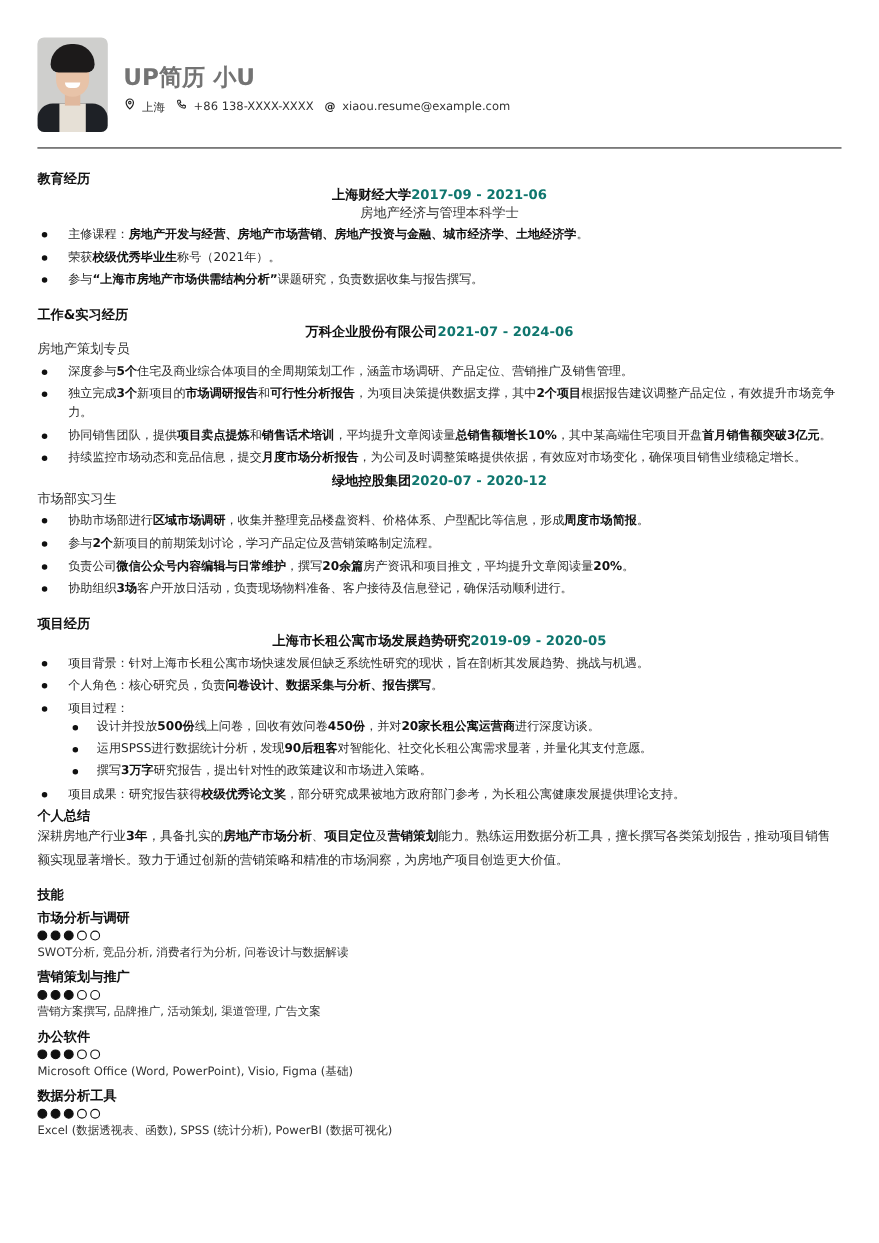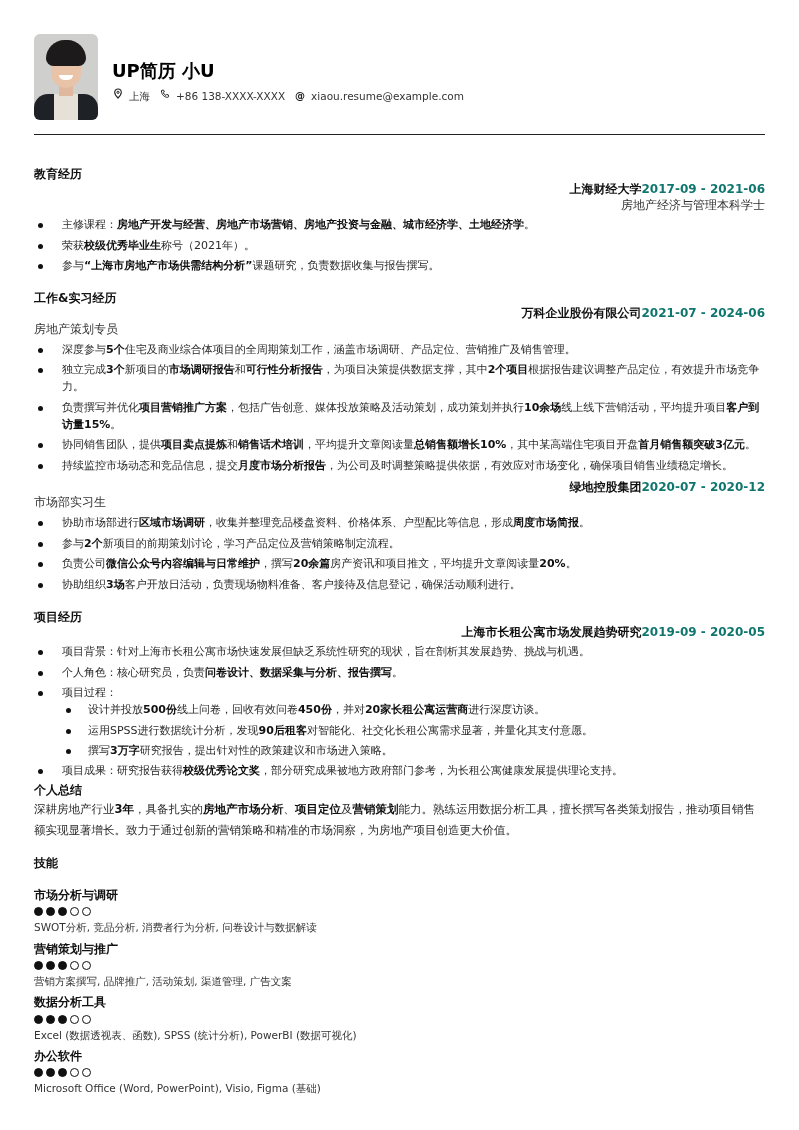--- a/index.html
+++ b/index.html
@@ -20,53 +20,53 @@
     width: 64px; height: 86px; border-radius: 6px; overflow: hidden;
     background: #cfcfcd; position: relative; flex: none;
   }
   .photo .hair { position:absolute; left:12px; top:6px; width:40px; height:26px; background:#1c1a1a; border-radius:20px 20px 8px 8px; }
   .photo .face { position:absolute; left:17px; top:18px; width:30px; height:36px; background:#e8c3a8; border-radius:14px 14px 16px 16px; }
   .photo .smile { position:absolute; left:25px; top:41px; width:14px; height:5px; background:#fff; border-radius:0 0 8px 8px; }
   .photo .neck { position:absolute; left:25px; top:52px; width:14px; height:10px; background:#e0b89d; }
   .photo .body { position:absolute; left:0; top:60px; width:64px; height:30px; background:#1e2126; border-radius:14px 14px 0 0; }
   .photo .shirt { position:absolute; left:20px; top:60px; width:24px; height:30px; background:#e6e0d6; border-radius:0 0 4px 4px; }
   .head-info { margin-left: 14px; padding-top: 10px; }
-  .name { font-size: 18px; font-weight: bold; color: #000000; line-height: 1.2; margin-bottom: 6px; }
+  .name { font-size: 21px; font-weight: bold; color: #737373; line-height: 1.2; margin-bottom: 6px; }
   .contacts { display: flex; align-items: center; font-size: 10.5px; color: #333; }
   .contacts .ic { display:inline-block; width:12px; text-align:center; margin-right:5px; font-size:10px; color:#222; }
-  .contacts .item { display:flex; align-items:flex-start; margin-right:9px; }
+  .contacts .item { display:flex; align-items:flex-end; margin-right:9px; }
   .contacts a { color:#333; text-underline-offset: 2px; }
 
   .rule { border: 0; border-top: 1.5px solid #222; margin-top: 14px; width: 731px; }
 
   
   .section { margin-top: 17px; }
-  .section.first { margin-top: 32px; }
+  .section.first { margin-top: 20px; }
   .sec-title { font-weight: bold; font-size: 12px; color: #111; line-height: 1.25; }
-  .row { display: flex; justify-content: flex-end; align-items: baseline; line-height: 1.3; }
+  .row { display: flex; justify-content: center; align-items: baseline; line-height: 1.3; }
   .entry-title { font-weight: bold; font-size: 12px; color: #111; }
   .date { font-weight: bold; font-size: 12px; color: #0f766e; }
   .sub { font-size: 12px; color: #333; line-height: 1.3; }
   .sub-right { font-size: 12px; color: #333; }
   ul.bul { list-style: none; margin-top: 3px; }
   ul.bul > li { position: relative; padding-left: 28px; margin-bottom: 3.5px; line-height: 1.55; font-size: 11px; color: #2a2a2a; }
   ul.bul > li::before {
     content: ""; position: absolute; left: 4px; top: 7px;
     width: 5px; height: 5px; border-radius: 50%; background: #111;
   }
   ul.bul ul.bul { margin-top: 0; }
   ul.bul ul.bul > li { padding-left: 26px; margin-bottom: 3px; }
   ul.bul ul.bul > li::before { left: 4px; }
   b { color: #111; }
 
   .entry + .entry { margin-top: 4px; }
 
   .summary { font-size: 11.5px; color: #2a2a2a; line-height: 1.85; margin-top: 1px; }
 
-  .skill { margin-top: 16px; }
+  .skill { margin-top: 5px; }
   .skill + .skill { margin-top: 6px; }
   .skill-name { font-weight: bold; font-size: 12px; color: #111; line-height: 1.35; }
   .dots { display: flex; gap: 3px; margin: 4px 0 4px; }
   .dot { width: 9px; height: 9px; border-radius: 50%; border: 1.8px solid #111; }
   .dot.on { background: #111; }
   .skill-desc { font-size: 10.5px; color: #333; line-height: 1.4; }
 </style>
 </head>
 <body>
 
@@ -134,21 +134,20 @@
     <div class="sec-title">工作&amp;实习经历</div>
     <div class="entry">
       <div class="row">
         <span class="entry-title">万科企业股份有限公司</span>
         <span class="date">2021-07 - 2024-06</span>
       </div>
       <div class="sub">房地产策划专员</div>
       <ul class="bul">
           <li><span>深度参与</span><b>5个</b><span>住宅及商业综合体项目的全周期策划工作，涵盖市场调研、产品定位、营销推广及销售管理。</span></li>
           <li><span>独立完成</span><b>3个</b><span>新项目的</span><b>市场调研报告</b><span>和</span><b>可行性分析报告</b><span>，为项目决策提供数据支撑，其中</span><b>2个项目</b><span>根据报告建议调整产品定位，有效提升市场竞争力。</span></li>
-          <li><span>负责撰写并优化</span><b>项目营销推广方案</b><span>，包括广告创意、媒体投放策略及活动策划，成功策划并执行</span><b>10余场</b><span>线上线下营销活动，平均提升项目</span><b>客户到访量15%</b><span>。</span></li>
           <li><span>协同销售团队，提供</span><b>项目卖点提炼</b><span>和</span><b>销售话术培训</b><span>，平均提升文章阅读量</span><b>总销售额增长10%</b><span>，其中某高端住宅项目开盘</span><b>首月销售额突破3亿元</b><span>。</span></li>
           <li><span>持续监控市场动态和竞品信息，提交</span><b>月度市场分析报告</b><span>，为公司及时调整策略提供依据，有效应对市场变化，确保项目销售业绩稳定增长。</span></li>
         </ul>
     </div>
     <div class="entry" style="margin-top:6px;">
       <div class="row">
         <span class="entry-title">绿地控股集团</span>
         <span class="date">2020-07 - 2020-12</span>
       </div>
       <div class="sub">市场部实习生</div>
@@ -208,37 +207,37 @@
           <div class="dots">
             <span class="dot on"></span>
             <span class="dot on"></span>
             <span class="dot on"></span>
             <span class="dot"></span>
             <span class="dot"></span>
           </div>
           <div class="skill-desc">营销方案撰写, 品牌推广, 活动策划, 渠道管理, 广告文案</div>
         </div>
         <div class="skill">
+          <div class="skill-name">办公软件</div>
+          <div class="dots">
+            <span class="dot on"></span>
+            <span class="dot on"></span>
+            <span class="dot on"></span>
+            <span class="dot"></span>
+            <span class="dot"></span>
+          </div>
+          <div class="skill-desc">Microsoft Office (Word, PowerPoint), Visio, Figma (基础)</div>
+        </div>
+        <div class="skill">
           <div class="skill-name">数据分析工具</div>
           <div class="dots">
             <span class="dot on"></span>
             <span class="dot on"></span>
             <span class="dot on"></span>
             <span class="dot"></span>
             <span class="dot"></span>
           </div>
           <div class="skill-desc">Excel (数据透视表、函数), SPSS (统计分析), PowerBI (数据可视化)</div>
         </div>
-        <div class="skill">
-          <div class="skill-name">办公软件</div>
-          <div class="dots">
-            <span class="dot on"></span>
-            <span class="dot on"></span>
-            <span class="dot on"></span>
-            <span class="dot"></span>
-            <span class="dot"></span>
-          </div>
-          <div class="skill-desc">Microsoft Office (Word, PowerPoint), Visio, Figma (基础)</div>
-        </div>
       </div>
   </div>
 
 </div>
 
 </body></html>

